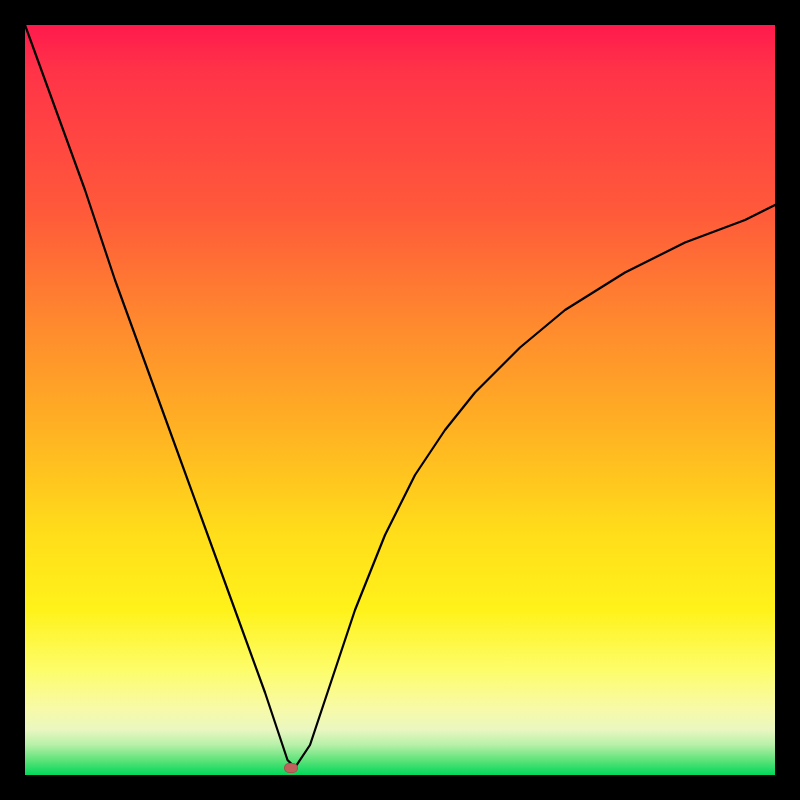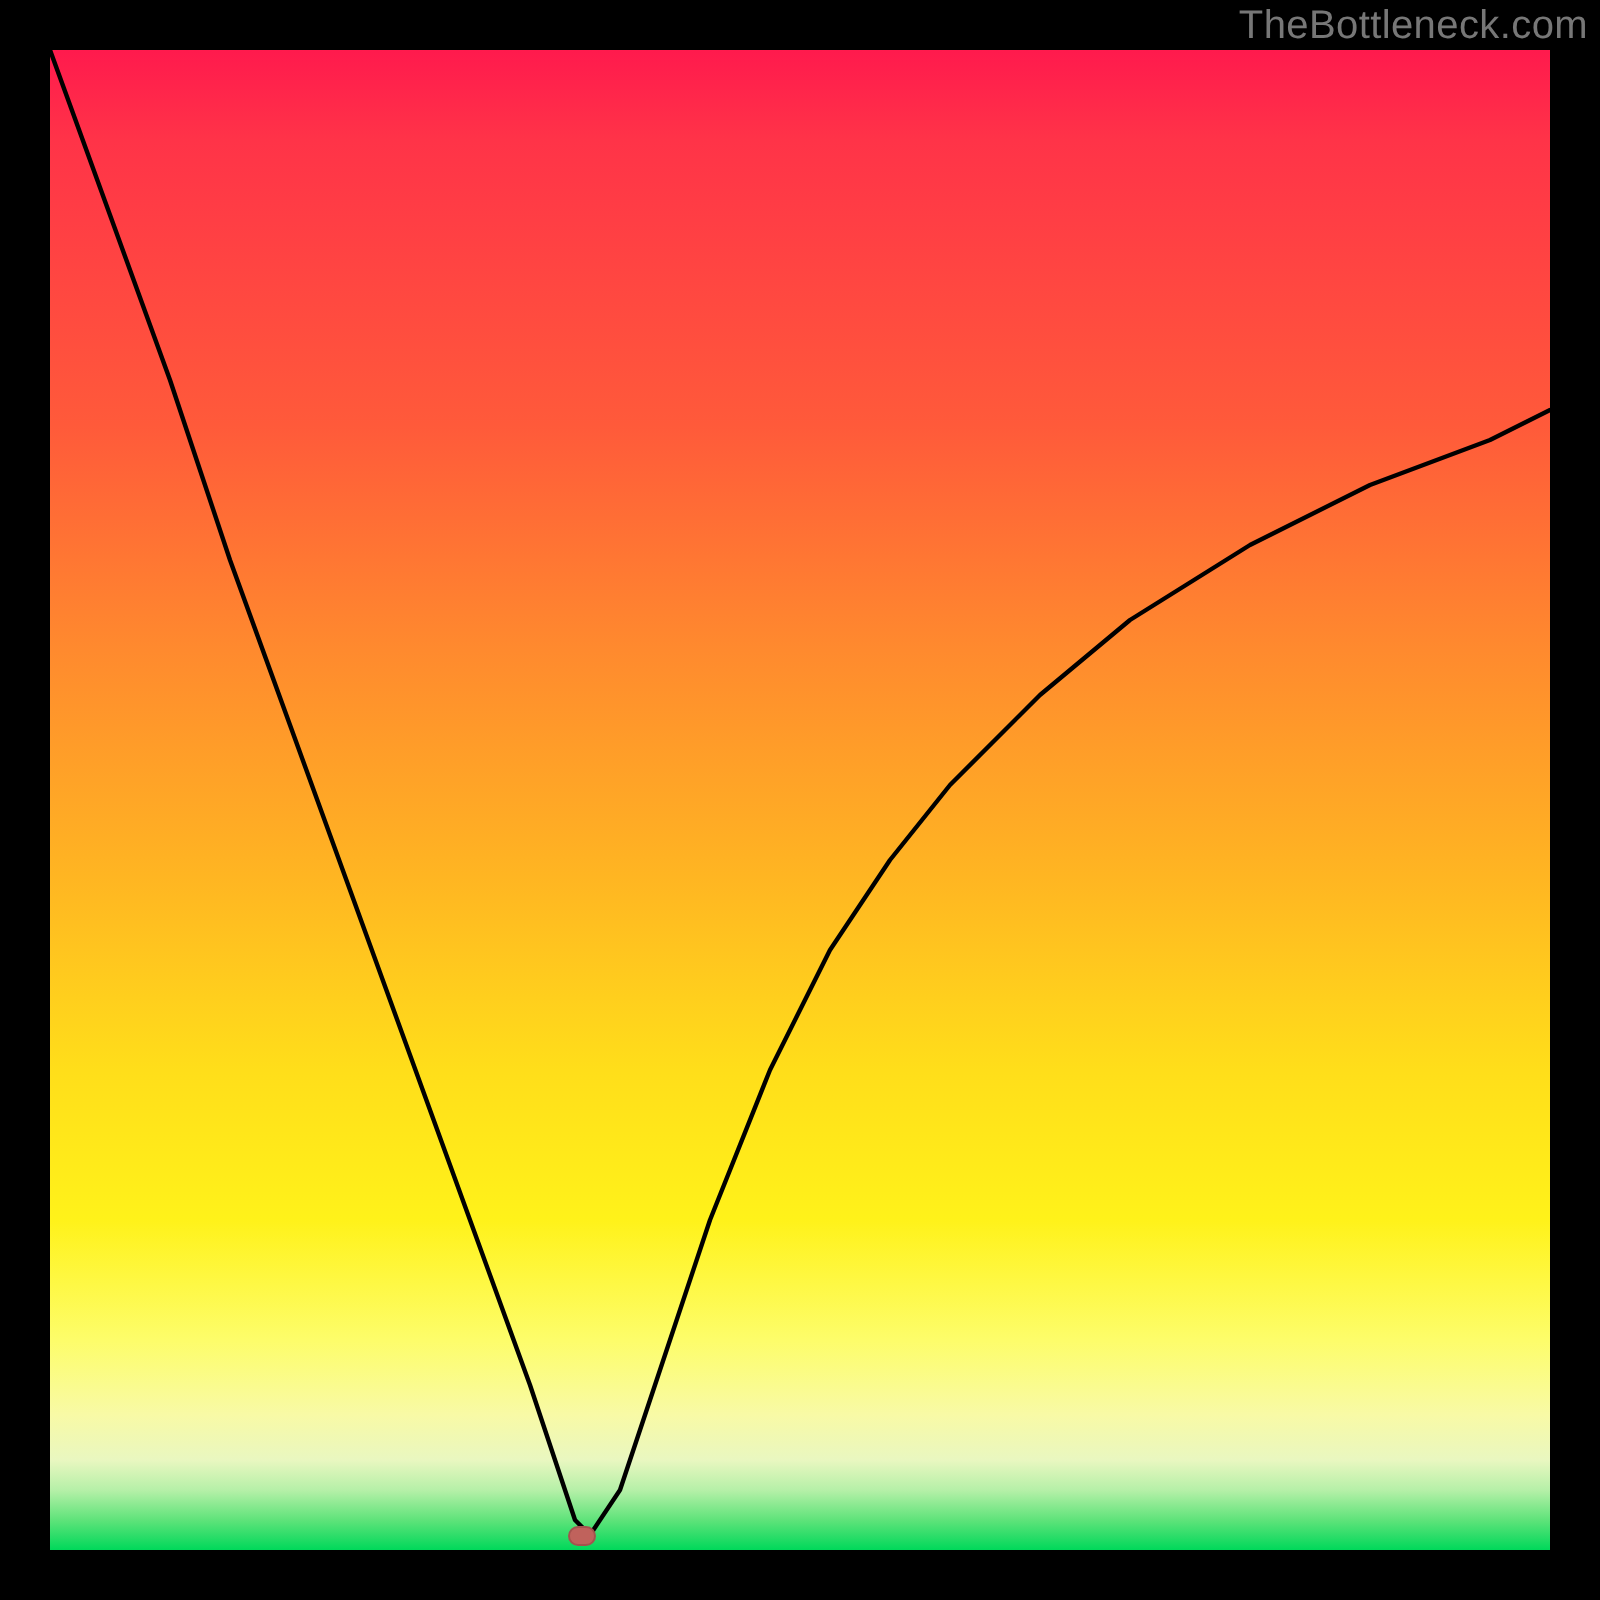--- a/index.html
+++ b/index.html
@@ -64,20 +64,19 @@
     height: 10px;
     background: #c0625c;
     border-radius: 5px;
     box-shadow: 0 0 0 1px rgba(0,0,0,0.15) inset;
   }
 </style>
 </head>
 <body>
 
 <div class="frame">
-  <div class="watermark">TheBottleneck.com</div>
   <div class="plot-area">
     <svg class="curve" viewBox="0 0 750 750" preserveAspectRatio="none">
       <path id="curve-path" d="M0.0 0.0 L30.0 82.5 L60.0 165.0 L90.0 255.0 L120.0 337.5 L150.0 420.0 L180.0 502.5 L210.0 585.0 L240.0 667.5 L255.0 712.5 L262.5 735.0 L270.0 742.5 L285.0 720.0 L300.0 675.0 L330.0 585.0 L360.0 510.0 L390.0 450.0 L420.0 405.0 L450.0 367.5 L495.0 322.5 L540.0 285.0 L600.0 247.5 L660.0 217.5 L720.0 195.0 L750.0 180.0 " fill="none" stroke="#000" stroke-width="2.2" stroke-linecap="round" stroke-linejoin="round"></path>
     </svg>
     <div id="marker" class="marker" style="left: 259.25px; top: 737.5px;"></div>
   </div>
 </div>
 
 </body></html>

